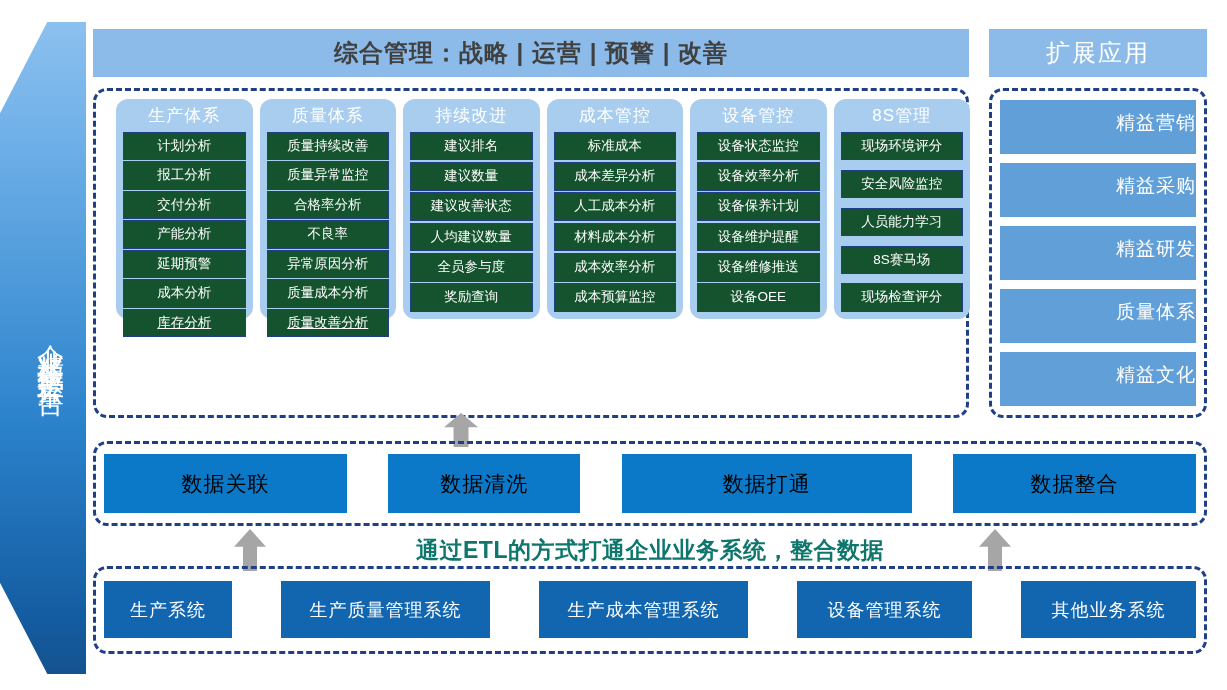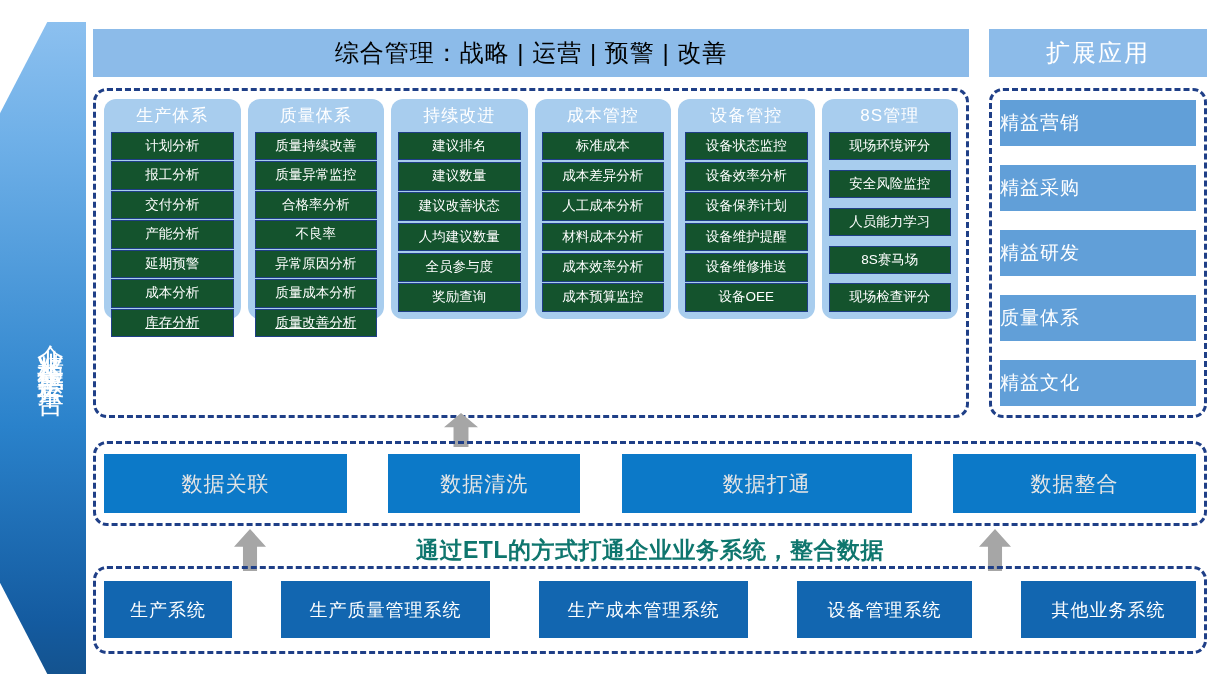--- a/index.html
+++ b/index.html
@@ -50,23 +50,24 @@
   #header-main {
     position: absolute;
     left: 93px;
     top: 29px;
     width: 876px;
     height: 48px;
     background: #8cbbe9;
     display: flex;
     align-items: center;
     justify-content: center;
-    color: #000000;
+    color: #404040;
     font-size: 24px;
     letter-spacing: 1px;
+    font-weight: bold;
   }
   #header-ext {
     position: absolute;
     left: 989px;
     top: 29px;
     width: 218px;
     height: 48px;
     background: #8cbbe9;
     display: flex;
     align-items: center;
@@ -85,21 +86,21 @@
     background: transparent;
   }
   #modules-panel { left: 93px; top: 88px; width: 876px; height: 330px; }
   #ext-panel     { left: 989px; top: 88px; width: 218px; height: 330px; }
   #data-panel    { left: 93px; top: 441px; width: 1114px; height: 85px; }
   #source-panel  { left: 93px; top: 566px; width: 1114px; height: 88px; }
 
   
   #module-columns {
     position: absolute;
-    left: 104px;
+    left: 116px;
     top: 99px;
     width: 854px;
     height: 220px;
     display: flex;
     gap: 7px;
   }
   .module-col {
     flex: 1 1 0;
     background: #a8cdee;
     border-radius: 12px;
@@ -146,40 +147,40 @@
     width: 196px;
     height: 306px;
     display: flex;
     flex-direction: column;
     justify-content: space-between;
   }
   .ext-item {
     background: #619fd8;
     color: #ffffff;
     font-size: 19px;
-    text-align: left;
+    text-align: right;
     line-height: 1;
-    padding: 13px 0 14px 0;
+    padding: 13px 0 22px 0;
     letter-spacing: 1px;
     white-space: nowrap;
   }
 
   
   #data-items {
     position: absolute;
     left: 104px;
     top: 454px;
     width: 1092px;
     height: 59px;
     display: flex;
     justify-content: space-between;
   }
   .data-item {
     background: #0c79c8;
-    color: #e5e5e5;
+    color: #000000;
     font-size: 21px;
     display: flex;
     align-items: center;
     justify-content: center;
     letter-spacing: 1px;
     white-space: nowrap;
   }
   .data-item.w1 { width: 243px; }
   .data-item.w2 { width: 192px; }
   .data-item.w3 { width: 290px; }

